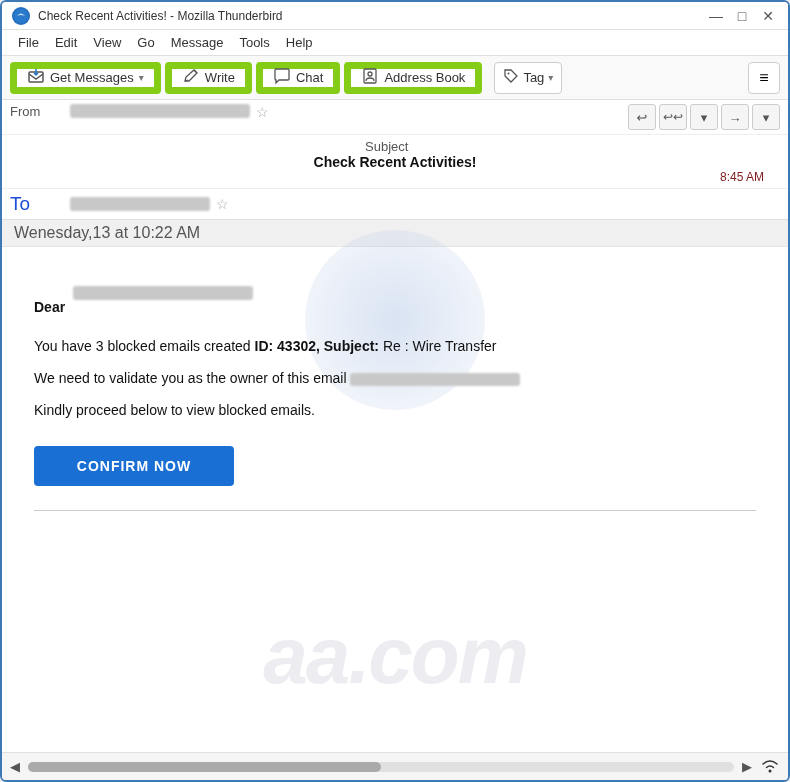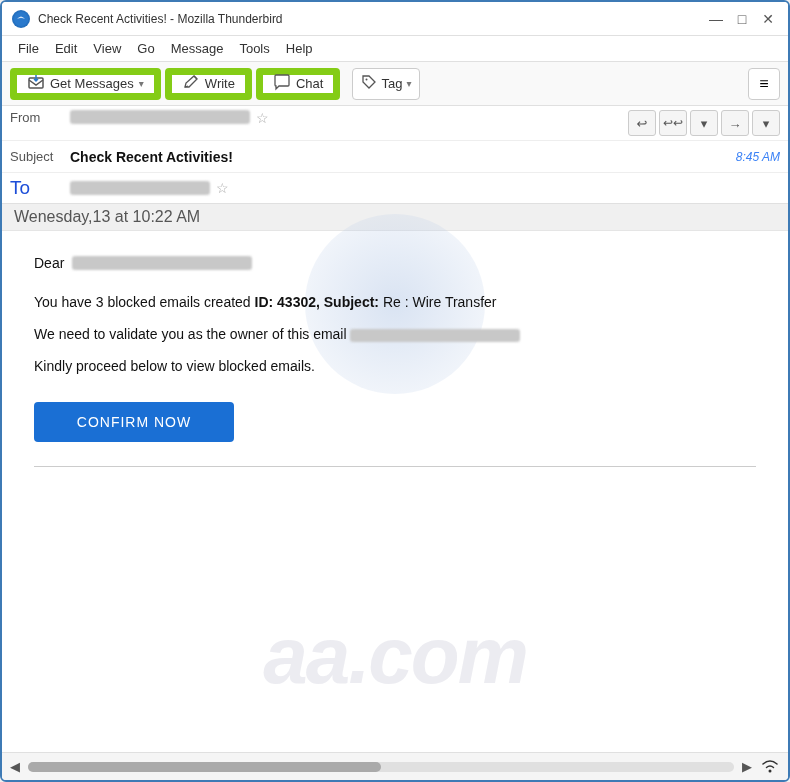--- a/index.html
+++ b/index.html
@@ -25,21 +25,21 @@
     }
 
     
     .title-bar {
       background: #fff;
       display: flex;
       align-items: center;
       justify-content: space-between;
       padding: 12px 10px;
       border-bottom: 1px solid #e0e0e0;
-      height: 34px;
+      height: 28px;
     }
     .title-bar-left {
       display: flex;
       align-items: center;
       gap: 8px;
     }
     .title-bar-icon {
       width: 18px;
       height: 18px;
       background: radial-gradient(circle, #2979cc 40%, #1a5fa8 100%);
@@ -190,39 +190,39 @@
       align-items: center;
       justify-content: center;
       cursor: pointer;
       font-size: 13px;
       color: #555;
     }
 
     .subject-row {
       display: flex;
       align-items: center;
-      padding: 4px 8px;
+      padding: 4px 24px;
       border-bottom: 1px solid #eeeeee;
       min-height: 32px;
+      flex-direction: column;
     }
     .subject-label {
       font-size: 13px;
       color: #555;
       min-width: 60px;
     }
     .subject-text {
       font-size: 14px;
       font-weight: bold;
       color: #111;
     }
     .subject-time {
       margin-left: auto;
       font-size: 12px;
-      color: #3b82f6;
-      font-style: italic;
+      color: #7f1d1d;
     }
 
     .to-row {
       display: flex;
       align-items: center;
       padding: 4px 8px;
       min-height: 30px;
     }
     .to-label {
       font-size: 19px;
@@ -291,21 +291,22 @@
 
     .dear-line {
       font-size: 14px;
       color: #111;
       margin-bottom: 20px;
       display: flex;
       align-items: center;
       gap: 8px;
     }
     .dear-word {
-      font-weight: normal;
+      font-weight: bold;
+      margin-top: 28px;
     }
     .dear-blur {
       display: inline-block;
       height: 14px;
       width: 180px;
       background: #c8c8c8;
       border-radius: 3px;
       filter: blur(1px);
     }
 
@@ -329,21 +330,21 @@
     }
 
     .confirm-btn {
       display: block;
       width: 200px;
       padding: 12px 0;
       background: #1a6fd4;
       color: #fff;
       text-align: center;
       font-size: 14px;
-      font-weight: normal;
+      font-weight: bold;
       letter-spacing: 1px;
       border: none;
       border-radius: 4px;
       cursor: pointer;
       margin: 24px 0;
     }
 
     .divider-line {
       border: none;
       border-top: 1px solid #ccc;
@@ -455,20 +456,30 @@
 
     <button class="toolbar-btn">
       <span class="toolbar-icon">
         <svg width="18" height="18" viewBox="0 0 18 18" fill="none">
           <path d="M2 3 Q2 2 3 2 L15 2 Q16 2 16 3 L16 12 Q16 13 15 13 L6 13 L3 16 L3 13 L3 13 Q2 13 2 12Z" stroke="#555" stroke-width="1.3" fill="none"></path>
         </svg>
       </span>
       <span>Chat</span>
     </button>
 
+    <button class="toolbar-btn">
+      <span class="toolbar-icon">
+        <svg width="18" height="18" viewBox="0 0 18 18" fill="none">
+          <rect x="3" y="2" width="12" height="14" rx="1" stroke="#555" stroke-width="1.3" fill="none"></rect>
+          <circle cx="9" cy="7" r="2" stroke="#555" stroke-width="1.3" fill="none"></circle>
+          <path d="M5 14 Q5 11 9 11 Q13 11 13 14" stroke="#555" stroke-width="1.3" fill="none"></path>
+        </svg>
+      </span>
+      <span>Address Book</span>
+    </button>
 
     <div style="margin-left:8px;">
       <button class="tag-btn">
         <span>
           <svg width="16" height="16" viewBox="0 0 16 16" fill="none">
             <path d="M2 2 L8 2 L14 8 L8 14 L2 8Z" stroke="#555" stroke-width="1.3" fill="none"></path>
             <circle cx="5.5" cy="5.5" r="1" fill="#555"></circle>
           </svg>
         </span>
         <span>Tag</span>

